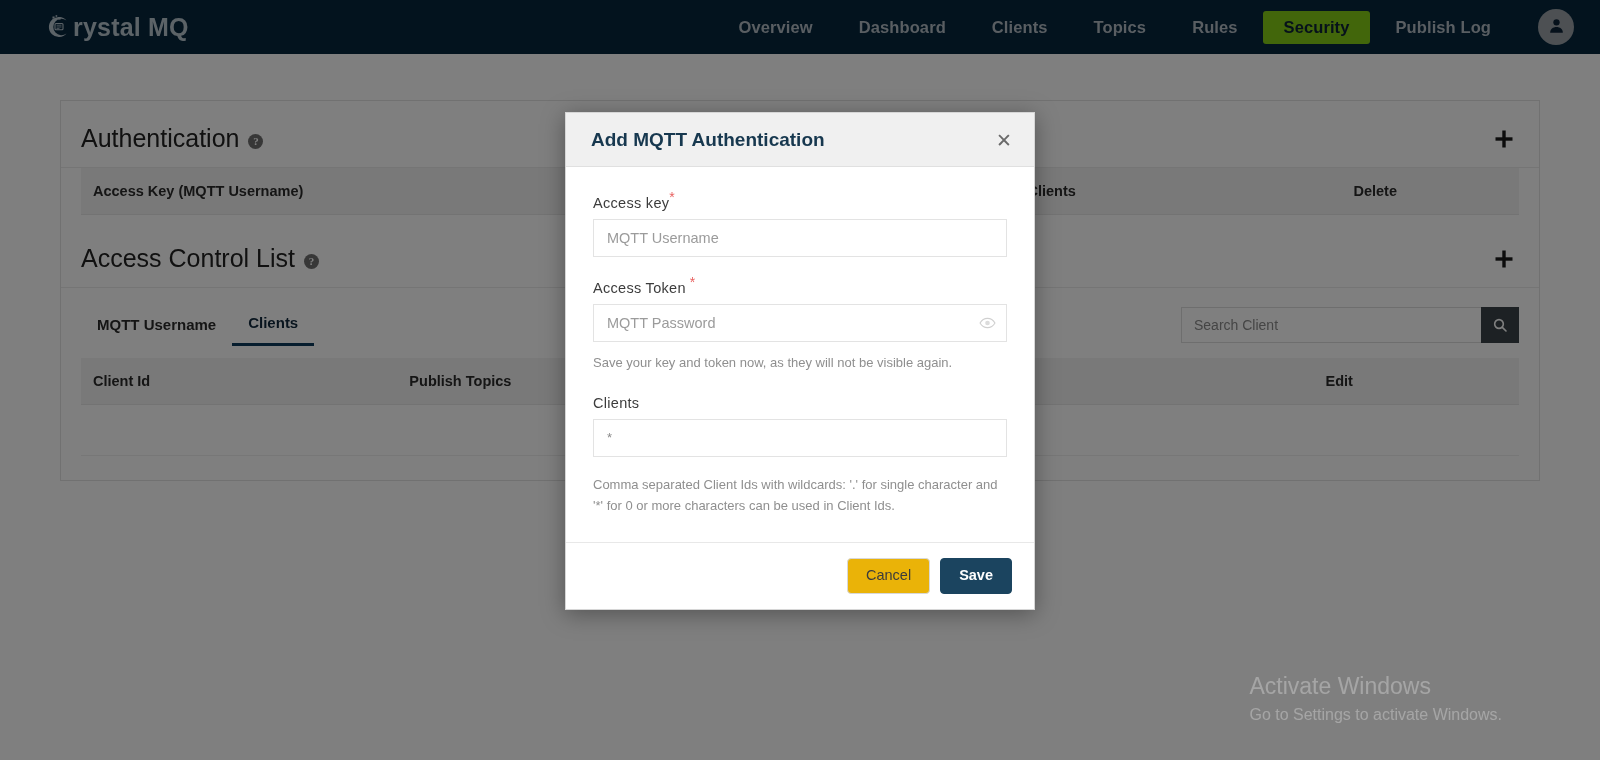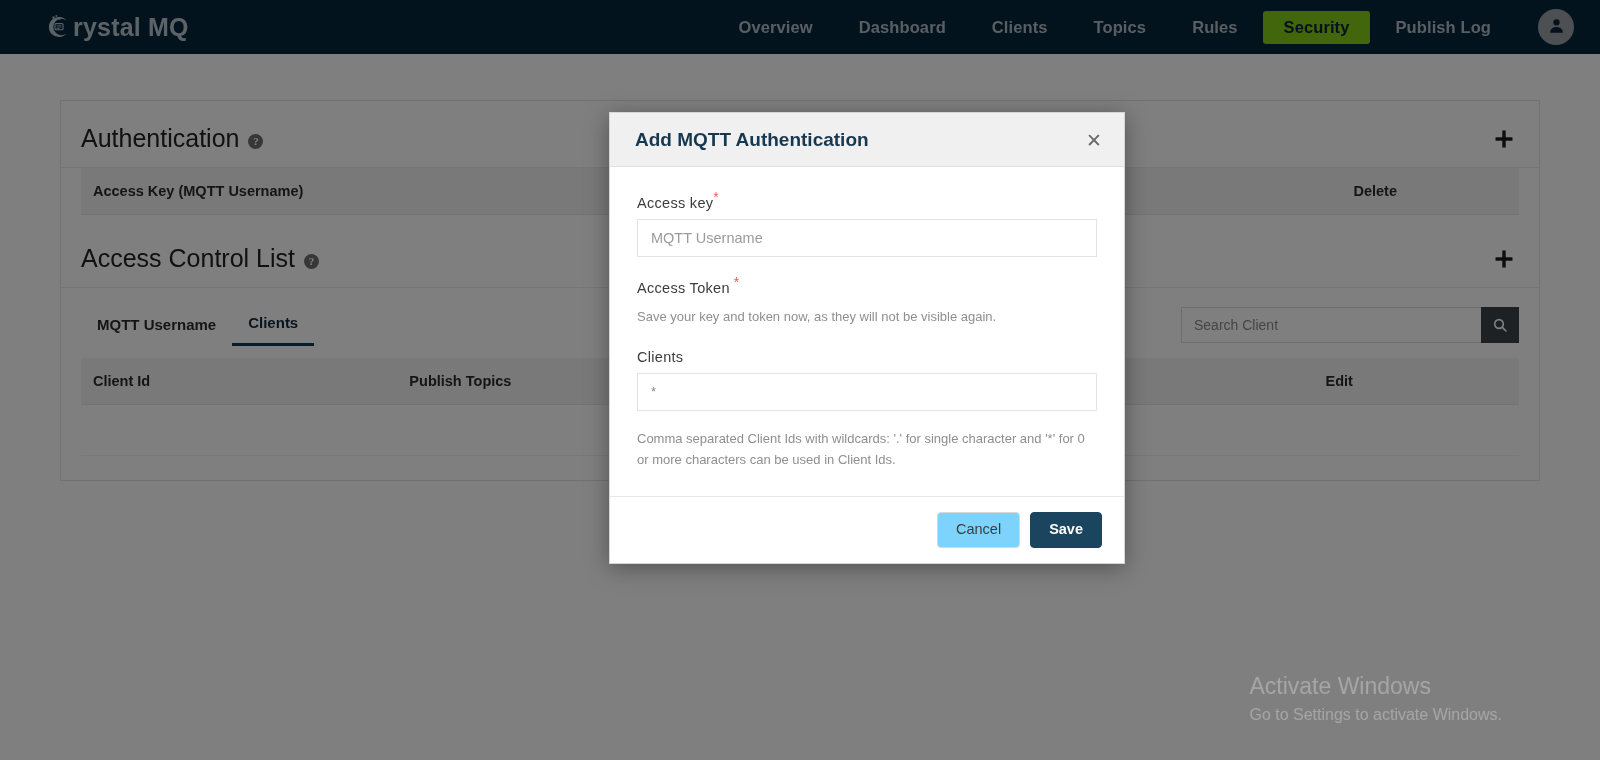--- a/index.html
+++ b/index.html
@@ -178,26 +178,25 @@
     background: #3b4348;
     border: 1px solid #3b4348;
     display: flex; align-items: center; justify-content: center;
     cursor: pointer;
   }
 
   
   .modal {
     position: absolute;
     left: 565px; top: 112px;
-    width: 516px;
+    width: 470px;
     background: #fff;
     z-index: 100;
     box-shadow: 0 4px 22px rgba(0,0,0,.35);
     border: 1px solid #d6d6d6;
-    margin-left: 44px;
   }
   .modal-header {
     background: #f0f0f0;
     border-bottom: 1px solid #e0e0e0;
     padding: 16px 20px 15px 25px;
     display: flex; align-items: center;
   }
   .modal-title {
     font-size: 19px;
     font-weight: 700;
@@ -270,21 +269,21 @@
   }
   .btn {
     font-size: 14.5px;
     padding: 9px 18px;
     border-radius: 4px;
     cursor: pointer;
     font-family: "Liberation Sans", sans-serif;
     line-height: 1.1;
   }
   .btn-cancel {
-    background: #7dd3fc;
+    background: #eab308;
     border: 1px solid #d8d8d8;
     color: #3c3c3c;
   }
   .btn-save {
     background: #1b445f;
     border: 1px solid #1b445f;
     color: #fff;
     font-weight: 700;
   }
 
@@ -425,20 +424,29 @@
       <div class="field-label">
         <span>Access key</span><span class="req">*</span>
       </div>
       <input class="text-input" type="text" placeholder="MQTT Username" style="">
     </div>
 
     <div class="field" style="margin-bottom:0">
       <div class="field-label">
         <span>Access Token</span><span class="req spaced">*</span>
       </div>
+      <div class="input-wrap">
+        <input class="text-input" type="text" style="padding-right: 40px;" placeholder="MQTT Password">
+        <span class="eye-btn">
+          <svg width="17" height="13" viewBox="0 0 24 18" fill="none" stroke="#d0d0d0" stroke-width="1.6">
+            <path d="M1.5 9S5.2 2.4 12 2.4 22.5 9 22.5 9 18.8 15.6 12 15.6 1.5 9 1.5 9Z"></path>
+            <circle cx="12" cy="9" r="3.3" fill="#dcdcdc" stroke="none"></circle>
+          </svg>
+        </span>
+      </div>
     </div>
 
     <div class="hint">Save your key and token now, as they will not be visible again.</div>
 
     <div class="field">
       <div class="field-label">Clients</div>
       <div class="clients-box">*</div>
     </div>
 
     <div class="hint tight">Comma separated Client Ids with wildcards: '.' for single character and '*' for 0 or more characters can be used in Client Ids.</div>

